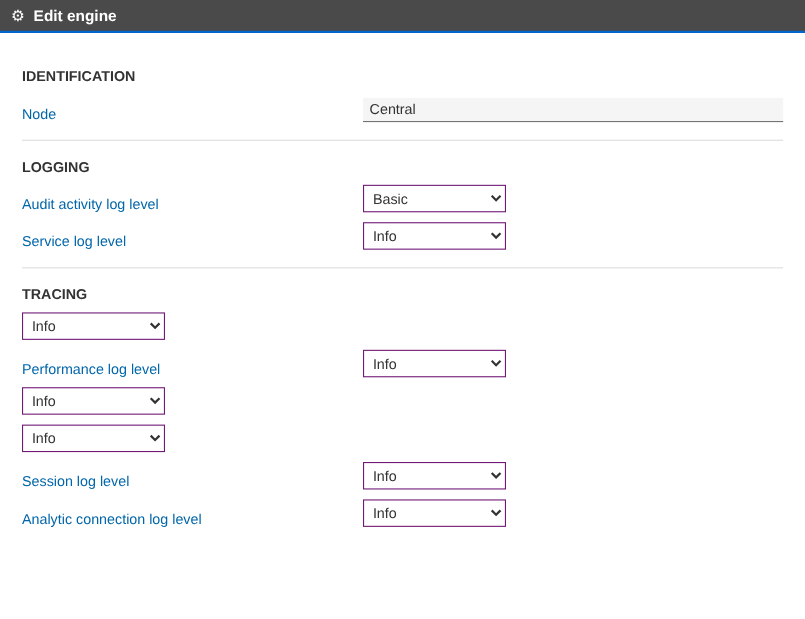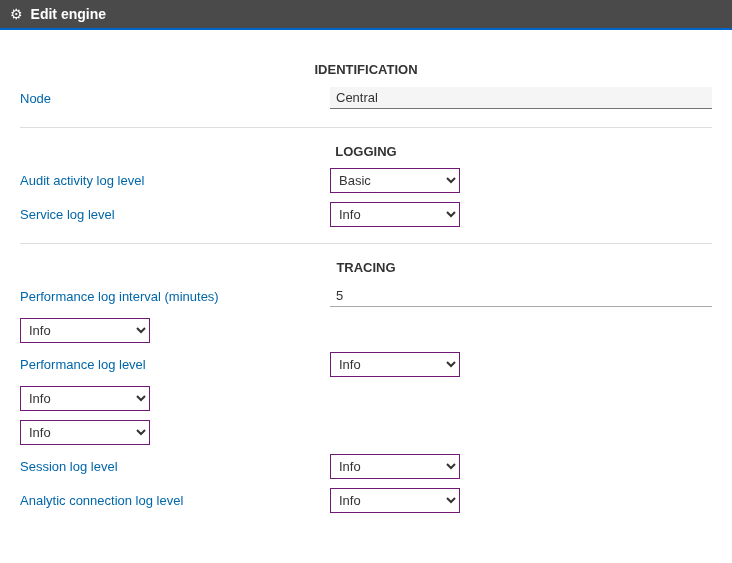--- a/index.html
+++ b/index.html
@@ -35,27 +35,26 @@
       padding: 16px 20px;
     }
 
     
     .section-header {
       font-weight: bold;
       font-size: 13px;
       color: #333;
       margin-top: 16px;
       margin-bottom: 8px;
-      text-align: center;
     }
 
     
     .form-row {
       display: flex;
-      align-items: center;
+      align-items: flex-end;
       margin-bottom: 8px;
       min-height: 26px;
     }
     .form-label {
       color: #0066aa;
       font-size: 13px;
       width: 310px;
       flex-shrink: 0;
     }
     .form-control {
@@ -151,26 +150,20 @@
         <option selected="">Info</option>
         <option>Debug</option>
       </select>
     </div>
   </div>
 
   <hr class="divider">
 
   <div class="section-header">TRACING</div>
 
-  <div class="form-row">
-    <span class="form-label">Performance log interval (minutes)</span>
-    <div class="form-control">
-      <input class="number-input" type="text" value="5" style="">
-    </div>
-  </div>
 
   <div class="form-row">
     <div class="form-control">
       <select class="select-control">
         <option>Off</option>
         <option>Fatal</option>
         <option>Error</option>
         <option>Warning</option>
         <option selected="">Info</option>
         <option>Debug</option>

